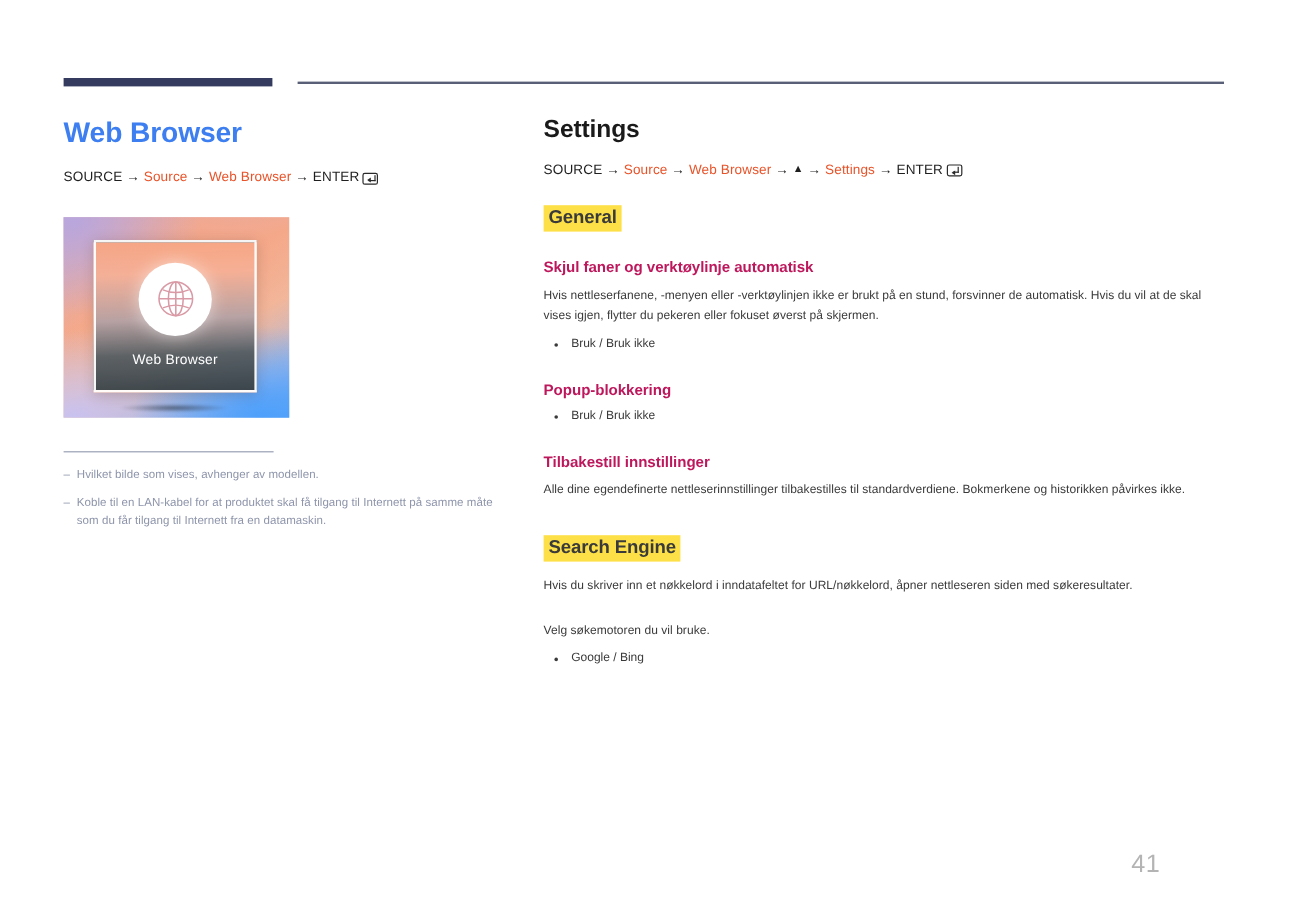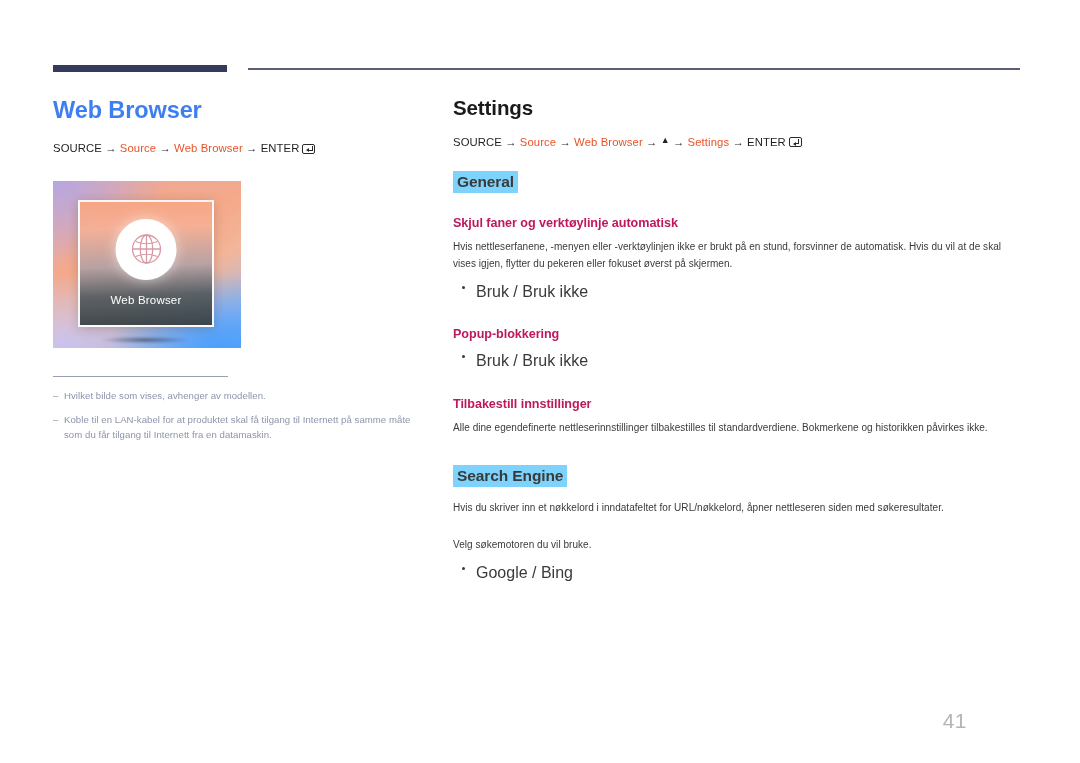--- a/index.html
+++ b/index.html
@@ -203,21 +203,21 @@
     flex: 0 0 11px;
     color: #8e95ab;
   }
   .note-text { width: 352px; }
 
   
   .path-right { margin-top: 14px; }
 
   .hl {
     display: inline-block;
-    background: #7dd3fc;
+    background: #fde047;
     color: #3a3a3a;
     font-size: 15.5px;
     font-weight: 600;
     padding: 2px 4px 3px 4px;
     letter-spacing: -0.1px;
     line-height: 1.1;
   }
   .hl-general { margin-top: 22px; }
   .hl-search  { margin-top: 29px; }
 
@@ -237,21 +237,21 @@
   }
   .body-text.tight { margin-top: 21px; }
 
   ul.opts {
     list-style: none;
     margin-top: 7px;
   }
   ul.opts li {
     position: relative;
     padding-left: 23px;
-    font-size: 16px;
+    font-size: 10px;
     color: #3a3a3a;
     line-height: 1.6;
   }
   ul.opts li::before {
     content: "";
     position: absolute;
     left: 9px;
     top: 7px;
     width: 3px;
     height: 3px;

